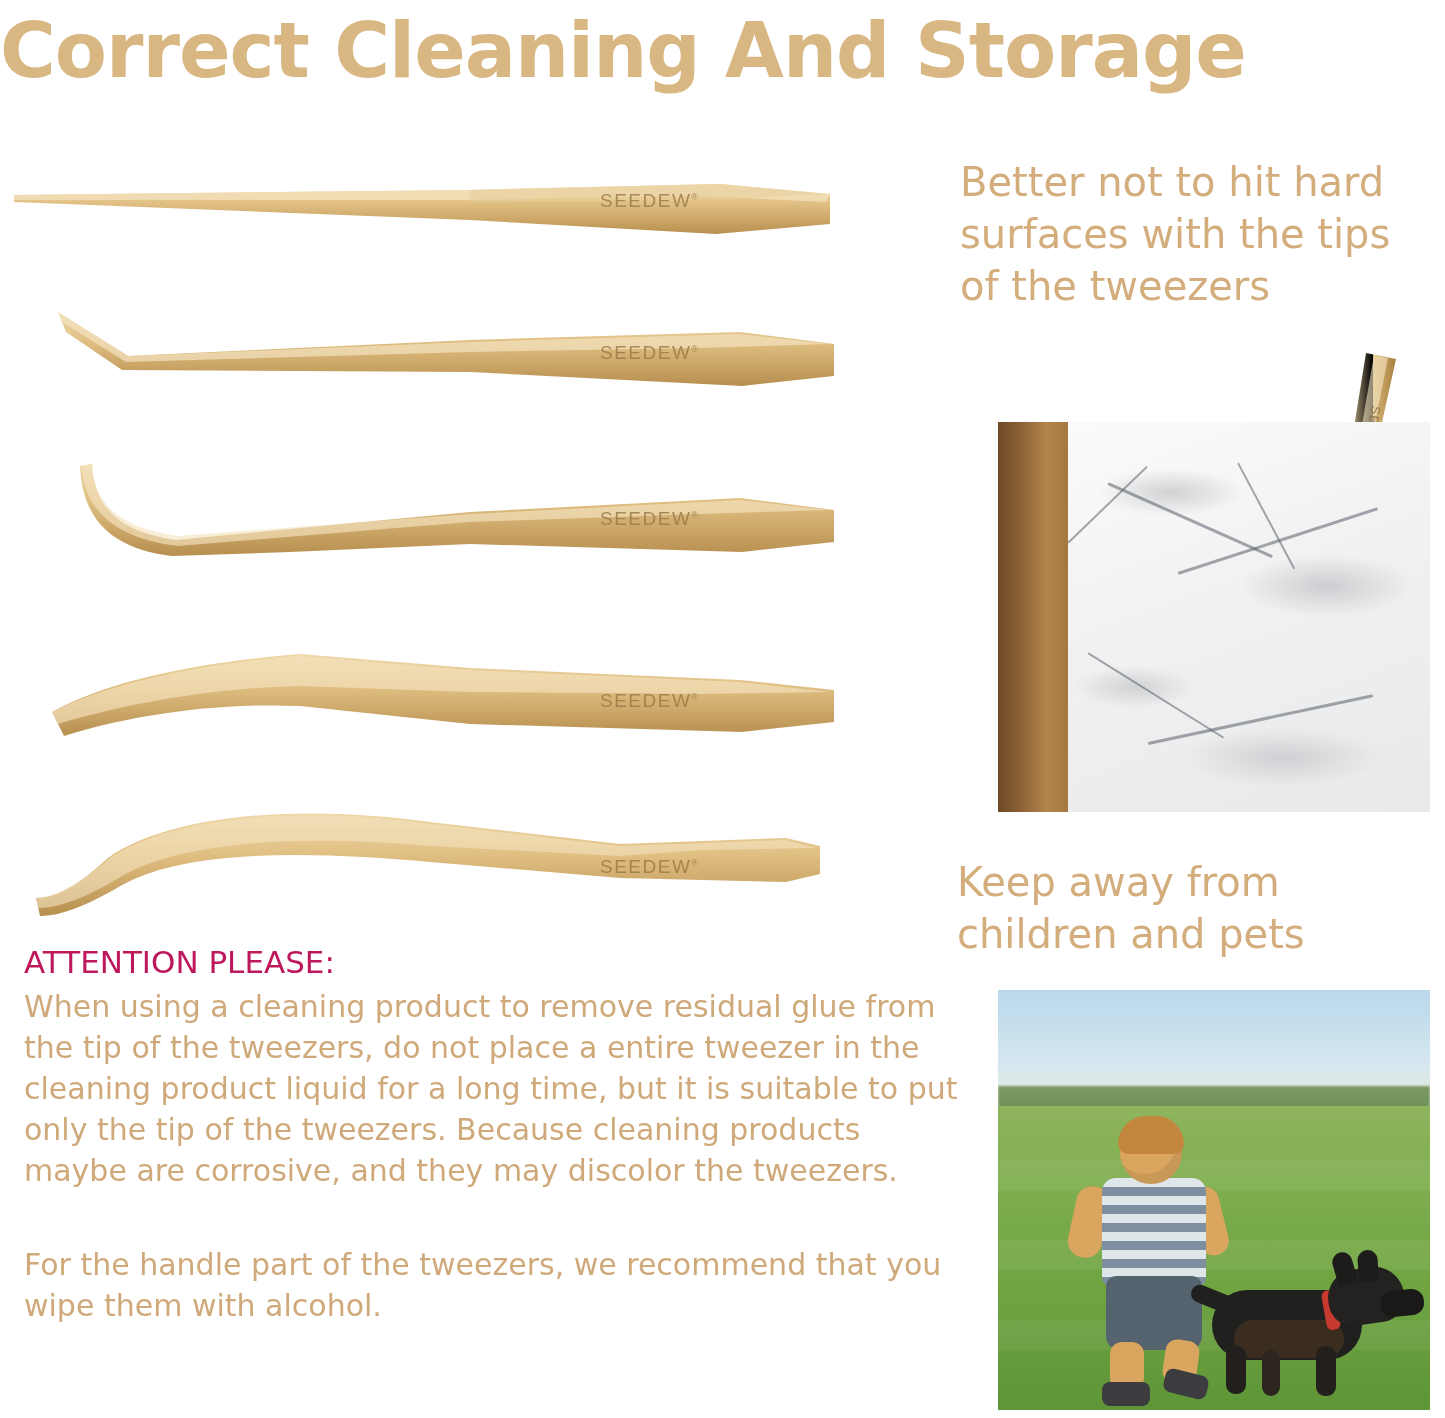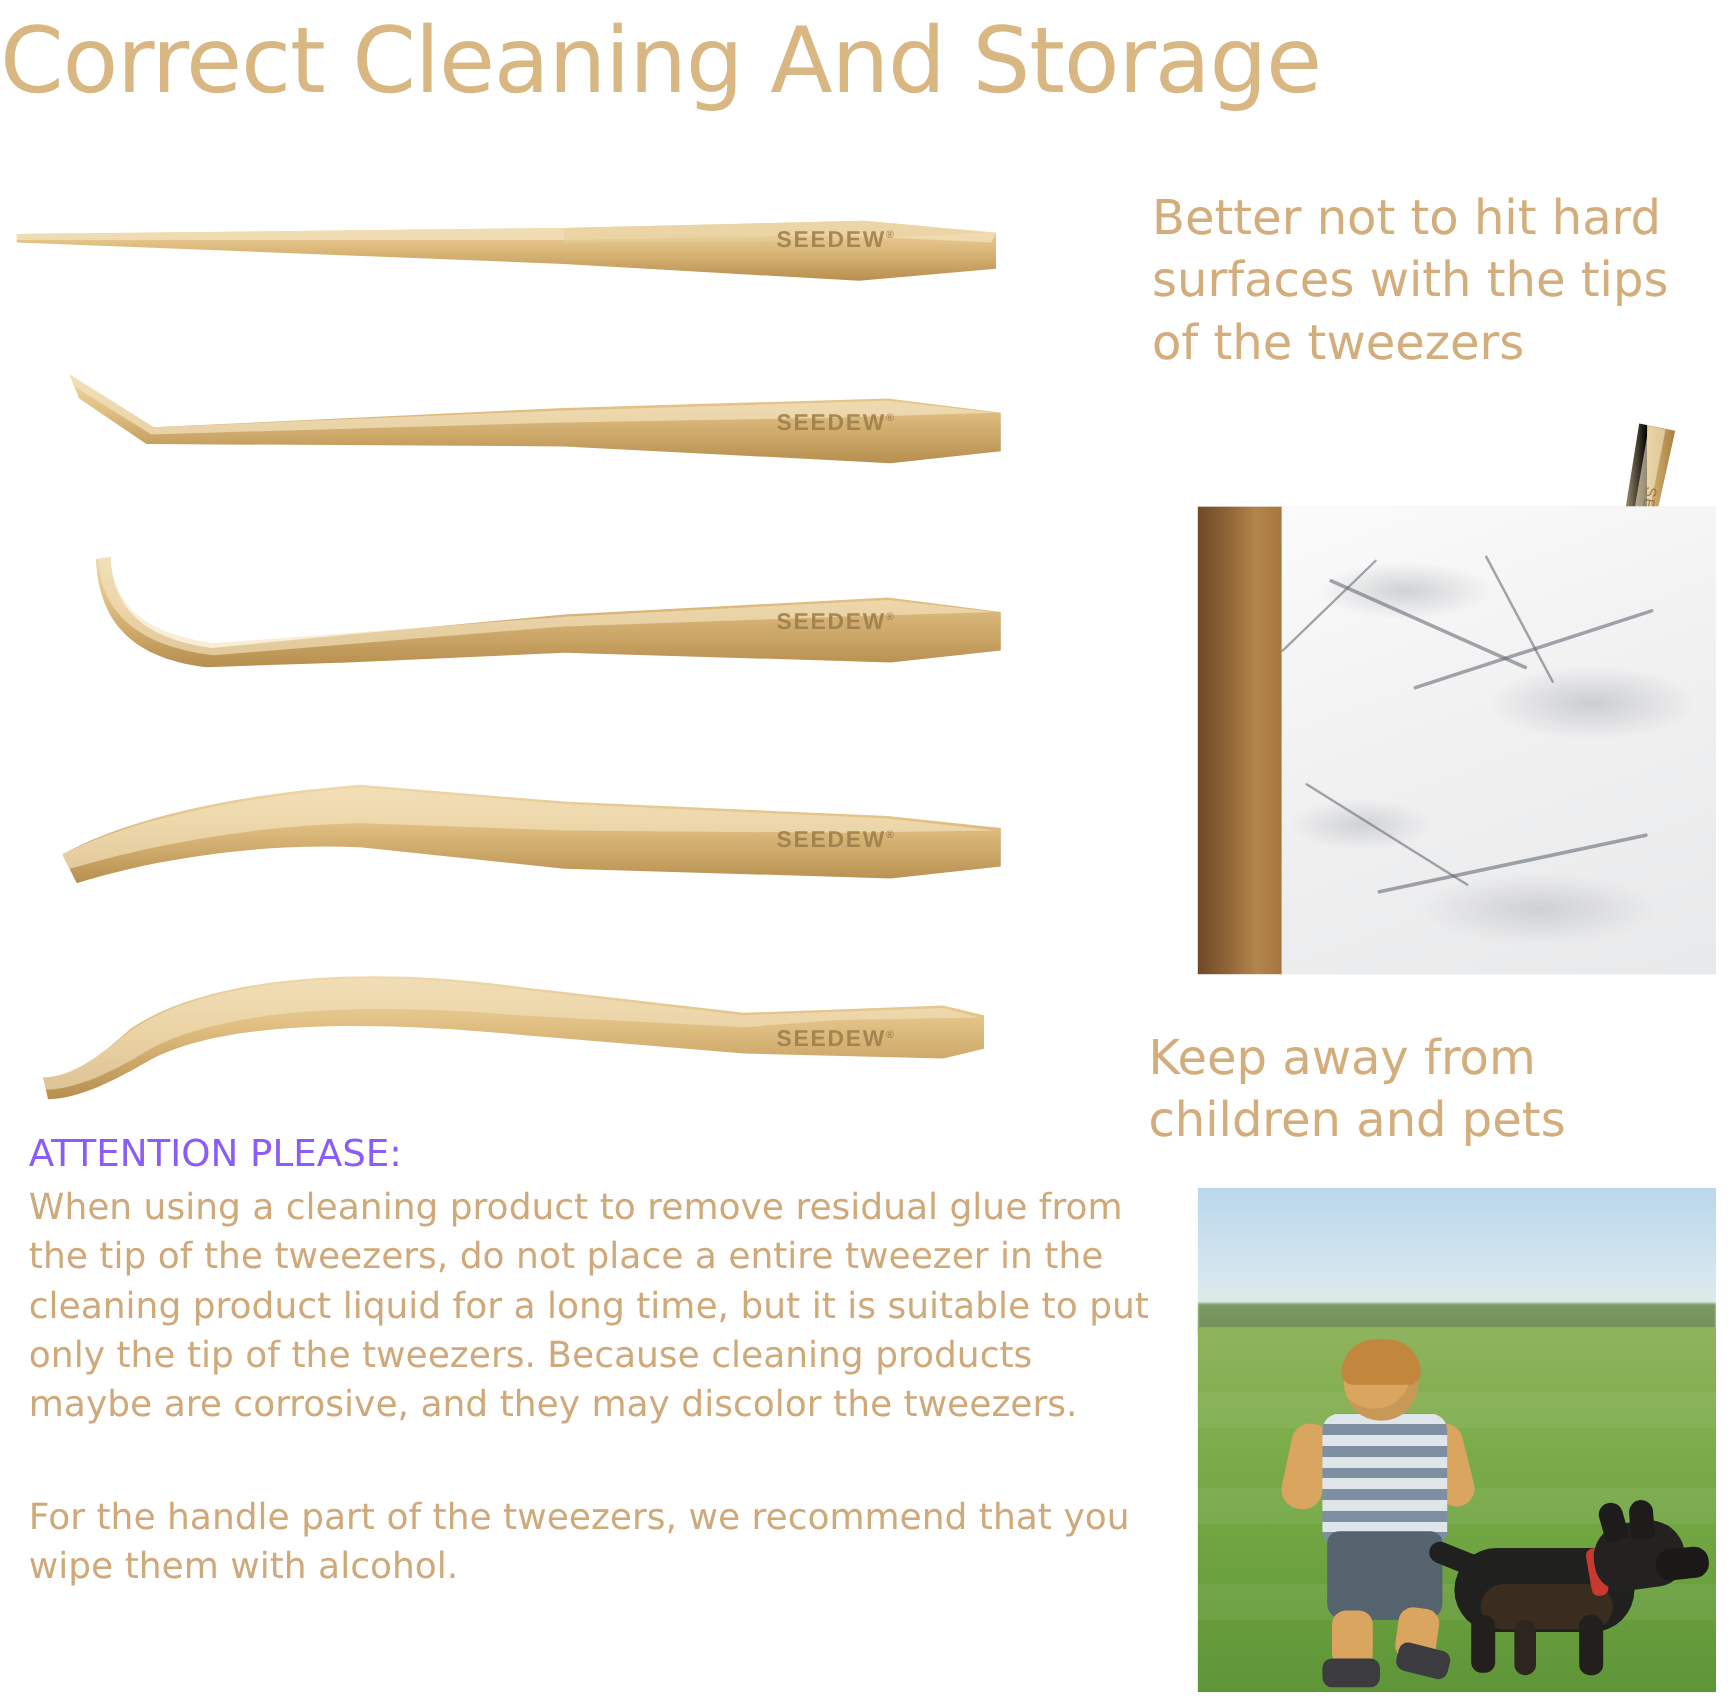--- a/index.html
+++ b/index.html
@@ -20,21 +20,21 @@
     position: absolute;
     left: 0;
     top: 8px;
     width: 1229px;
     text-align: left;
     font-size: 76px;
     line-height: 86px;
     letter-spacing: -1px;
     color: #d9b783;
     font-family: "DejaVu Sans", sans-serif;
-    font-weight: 400;
+    font-weight: 700;
     white-space: nowrap;
   }
 
   
   #tweezer-panel {
     position: absolute;
     left: 0;
     top: 150px;
     width: 940px;
     height: 780px;
@@ -45,35 +45,34 @@
     width: 870px;
     height: 150px;
   }
   .tweezer svg { display: block; }
   .brand {
     position: absolute;
     font-family: "Liberation Sans", sans-serif;
     font-size: 19px;
     letter-spacing: 1.5px;
     color: #9c7c48;
-    font-weight: 700;
+    font-weight: 400;
     opacity: .85;
-    margin-left: 47px;
   }
   .brand sup { font-size: 9px; vertical-align: super; }
 
   
   #attention-block {
     position: absolute;
     left: 24px;
     top: 942px;
     width: 940px;
   }
   #attention-heading {
-    color: #8b5cf6;
+    color: #be185d;
     font-size: 31px;
     line-height: 40px;
     font-family: "DejaVu Sans", sans-serif;
     font-weight: 400;
     margin-bottom: 4px;
   }
   .body-text {
     color: #cfa97a;
     font-size: 30px;
     line-height: 41px;

